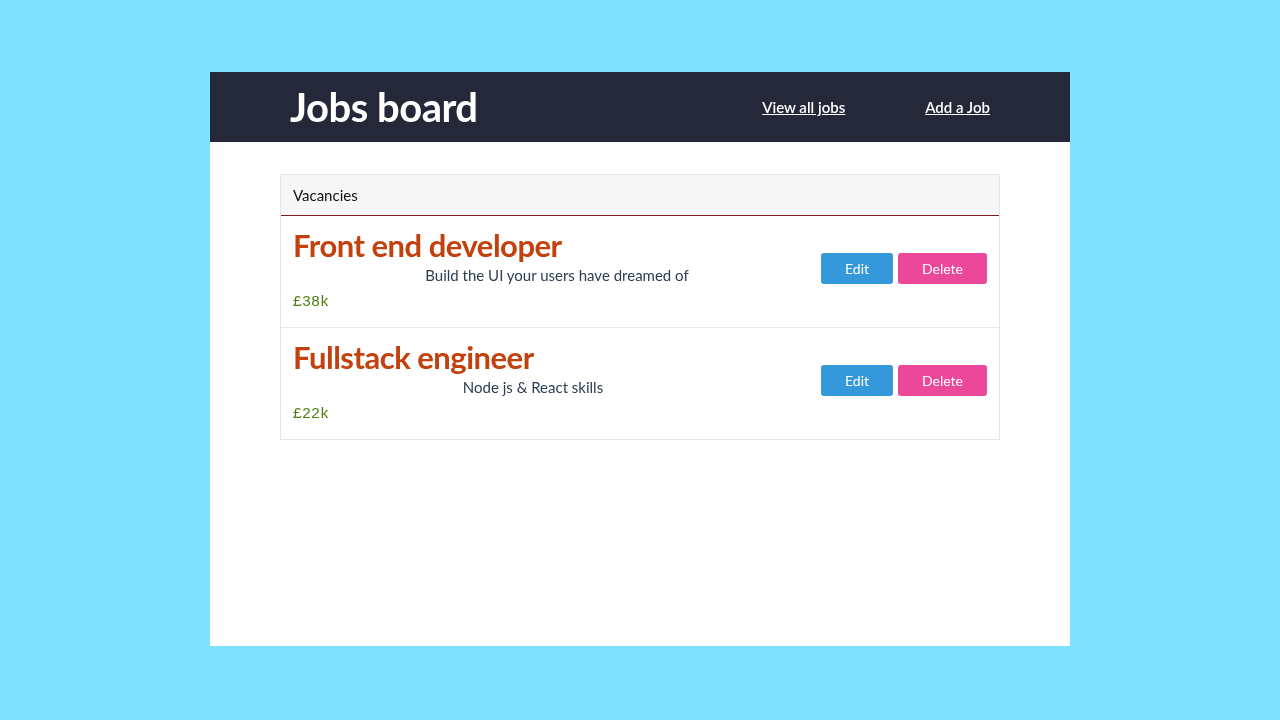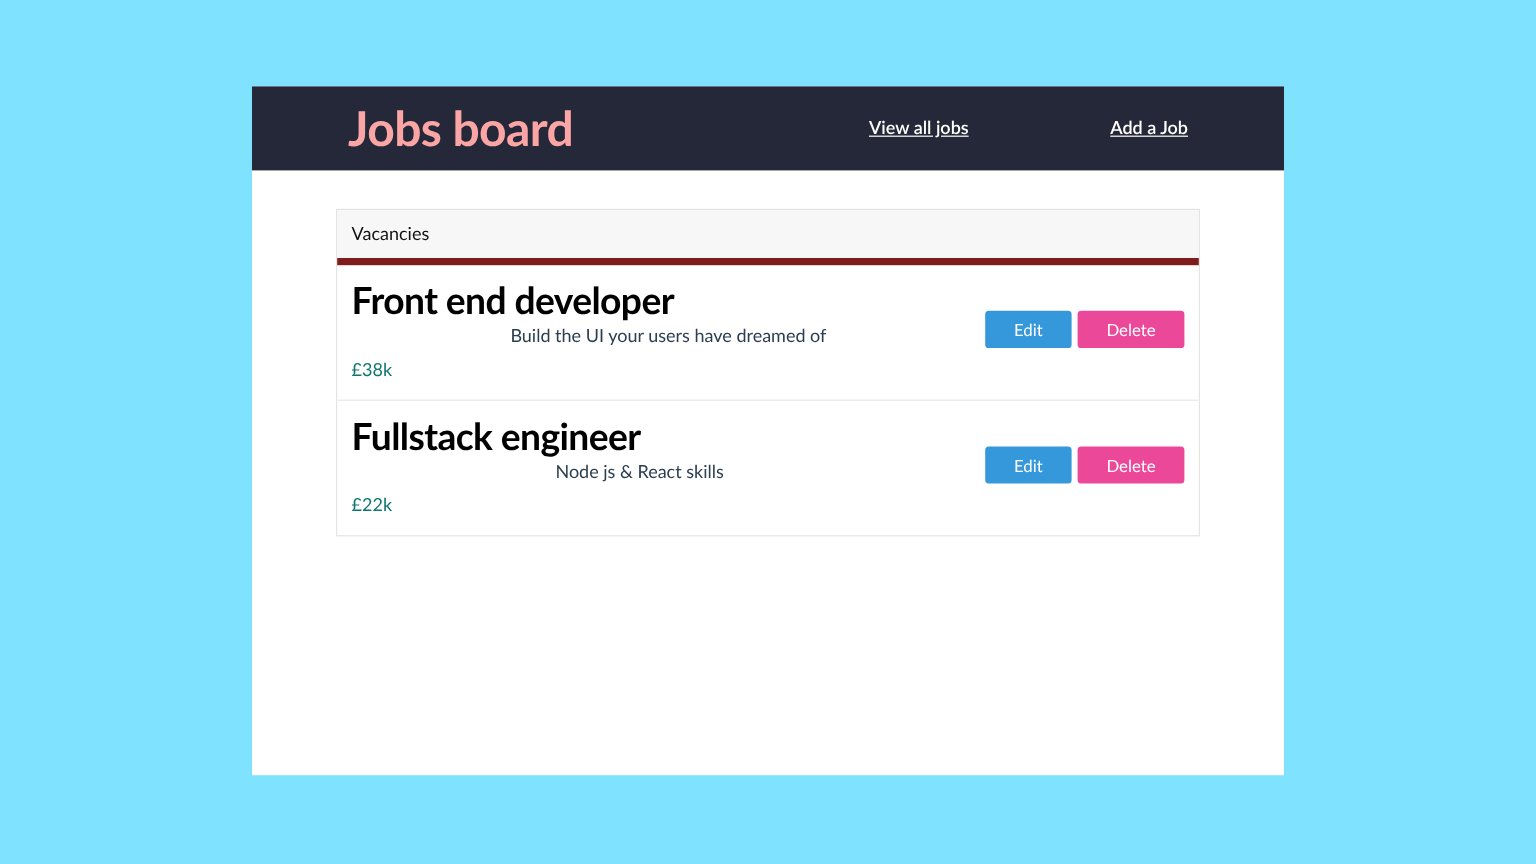--- a/index.html
+++ b/index.html
@@ -27,46 +27,46 @@
       background: #252839;
       color: #fff;
       height: 70px;
       display: flex;
       align-items: center;
       padding: 0 80px 0 80px;
     }
     .navbar-brand {
       font-size: 40px;
       font-weight: 700;
-      color: #fca5a5;
+      color: #ffffff;
       margin-right: auto;
       letter-spacing: -0.5px;
     }
     .nav-links {
       display: flex;
-      gap: 118px;
+      gap: 80px;
       margin-right: 0px;
     }
     .nav-link {
       color: #fff;
       text-decoration: underline;
       font-size: 15px;
       font-weight: 600;
       cursor: pointer;
     }
     .content {
       padding: 32px 70px 0 70px;
     }
     .panel {
       border: 1px solid #e4e4e4;
       background: #fff;
     }
     .panel-header {
       background: #f7f7f7;
-      border-bottom: 6px solid #7f1d1d;
+      border-bottom: 1px solid #7f1d1d;
       padding: 11px 12px;
       font-size: 15px;
       color: #111;
     }
     .job {
       display: flex;
       align-items: center;
       justify-content: space-between;
       padding: 10px 12px 16px 12px;
       border-bottom: 1px solid #e8e8e8;
@@ -74,33 +74,34 @@
     .job:last-child {
       border-bottom: none;
       gap: 48px;
     }
     .job-left {
       flex: 1;
     }
     .job-title {
       font-size: 31px;
       font-weight: 700;
-      color: #000000;
+      color: #c2410c;
       letter-spacing: -0.5px;
       margin-bottom: 2px;
     }
     .job-desc {
       font-size: 15px;
       color: #2c3e50;
       margin-bottom: 10px;
       text-align: center;
     }
     .job-salary {
       font-size: 15px;
-      color: #0f766e;
+      color: #4d7c0f;
+      font-family: Liberation Mono, monospace;
     }
     .job-actions {
       display: flex;
       gap: 5px;
     }
     .btn {
       border: none;
       border-radius: 3px;
       padding: 7px 24px;
       font-size: 14px;

